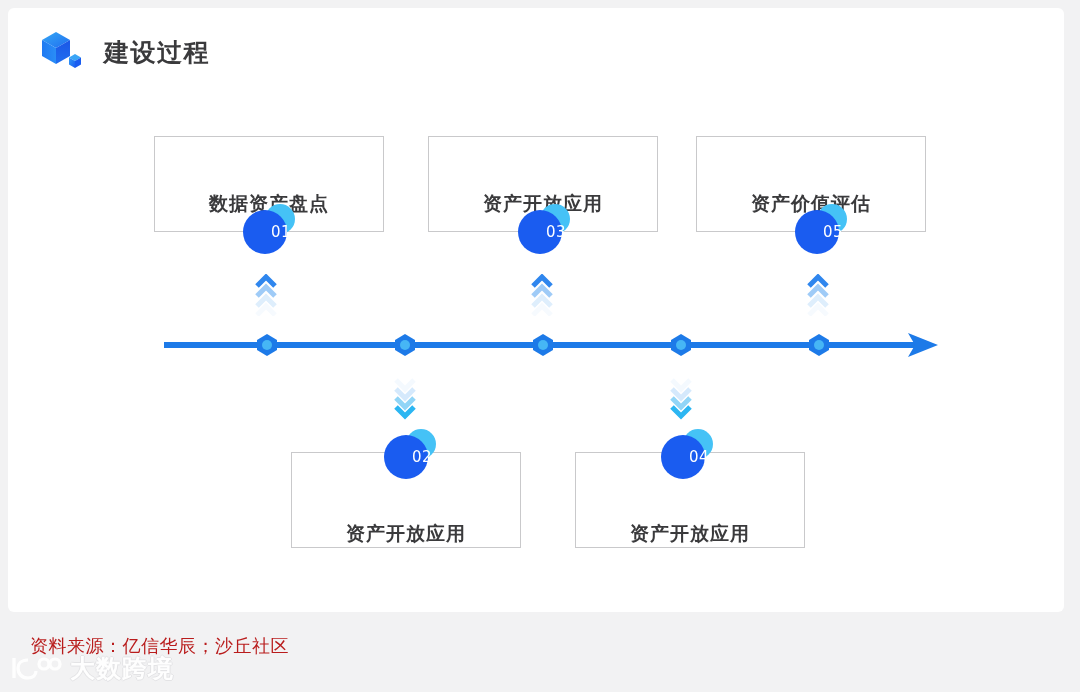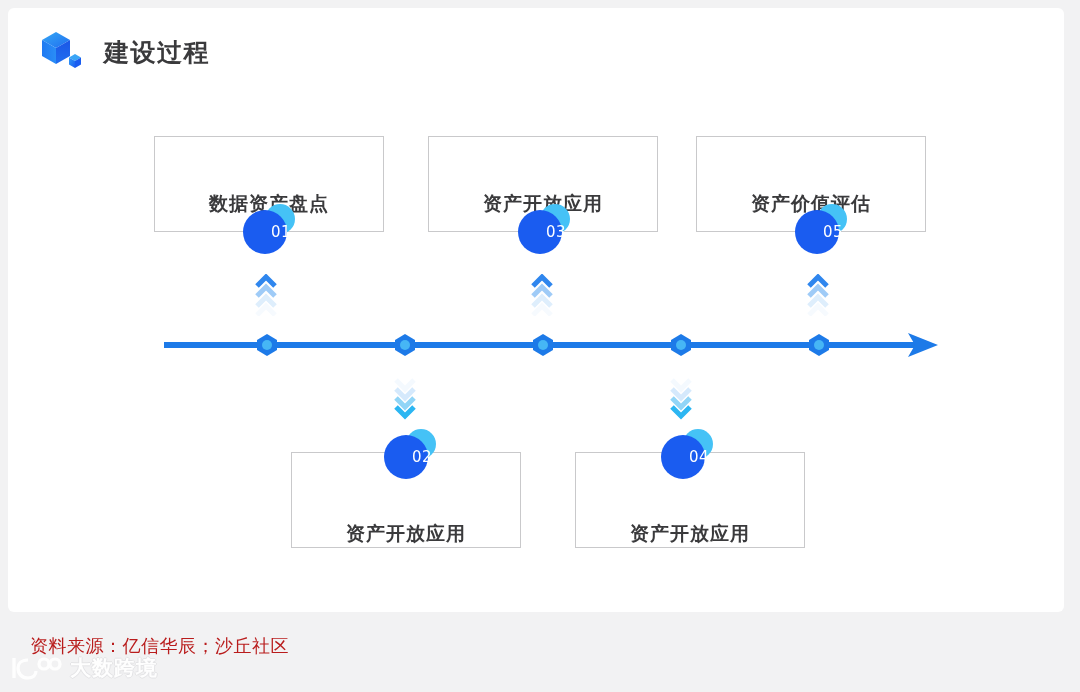--- a/index.html
+++ b/index.html
@@ -168,21 +168,21 @@
     left: 8px;
     top: 655px;
     display: flex;
     align-items: center;
     gap: 8px;
     opacity: 0.95;
   }
   .watermark-mark { width: 54px; height: 26px; flex: none; }
   .watermark-mark svg { display: block; }
   .watermark-text {
-    font-size: 21px;
+    font-size: 25px;
     font-weight: bold;
     color: #ffffff;
     letter-spacing: 1px;
     text-shadow:
        1px 0 0 #e3e3e5, -1px 0 0 #e3e3e5,
        0 1px 0 #e3e3e5, 0 -1px 0 #e3e3e5;
     line-height: 1;
     white-space: nowrap;
   }
 </style>

